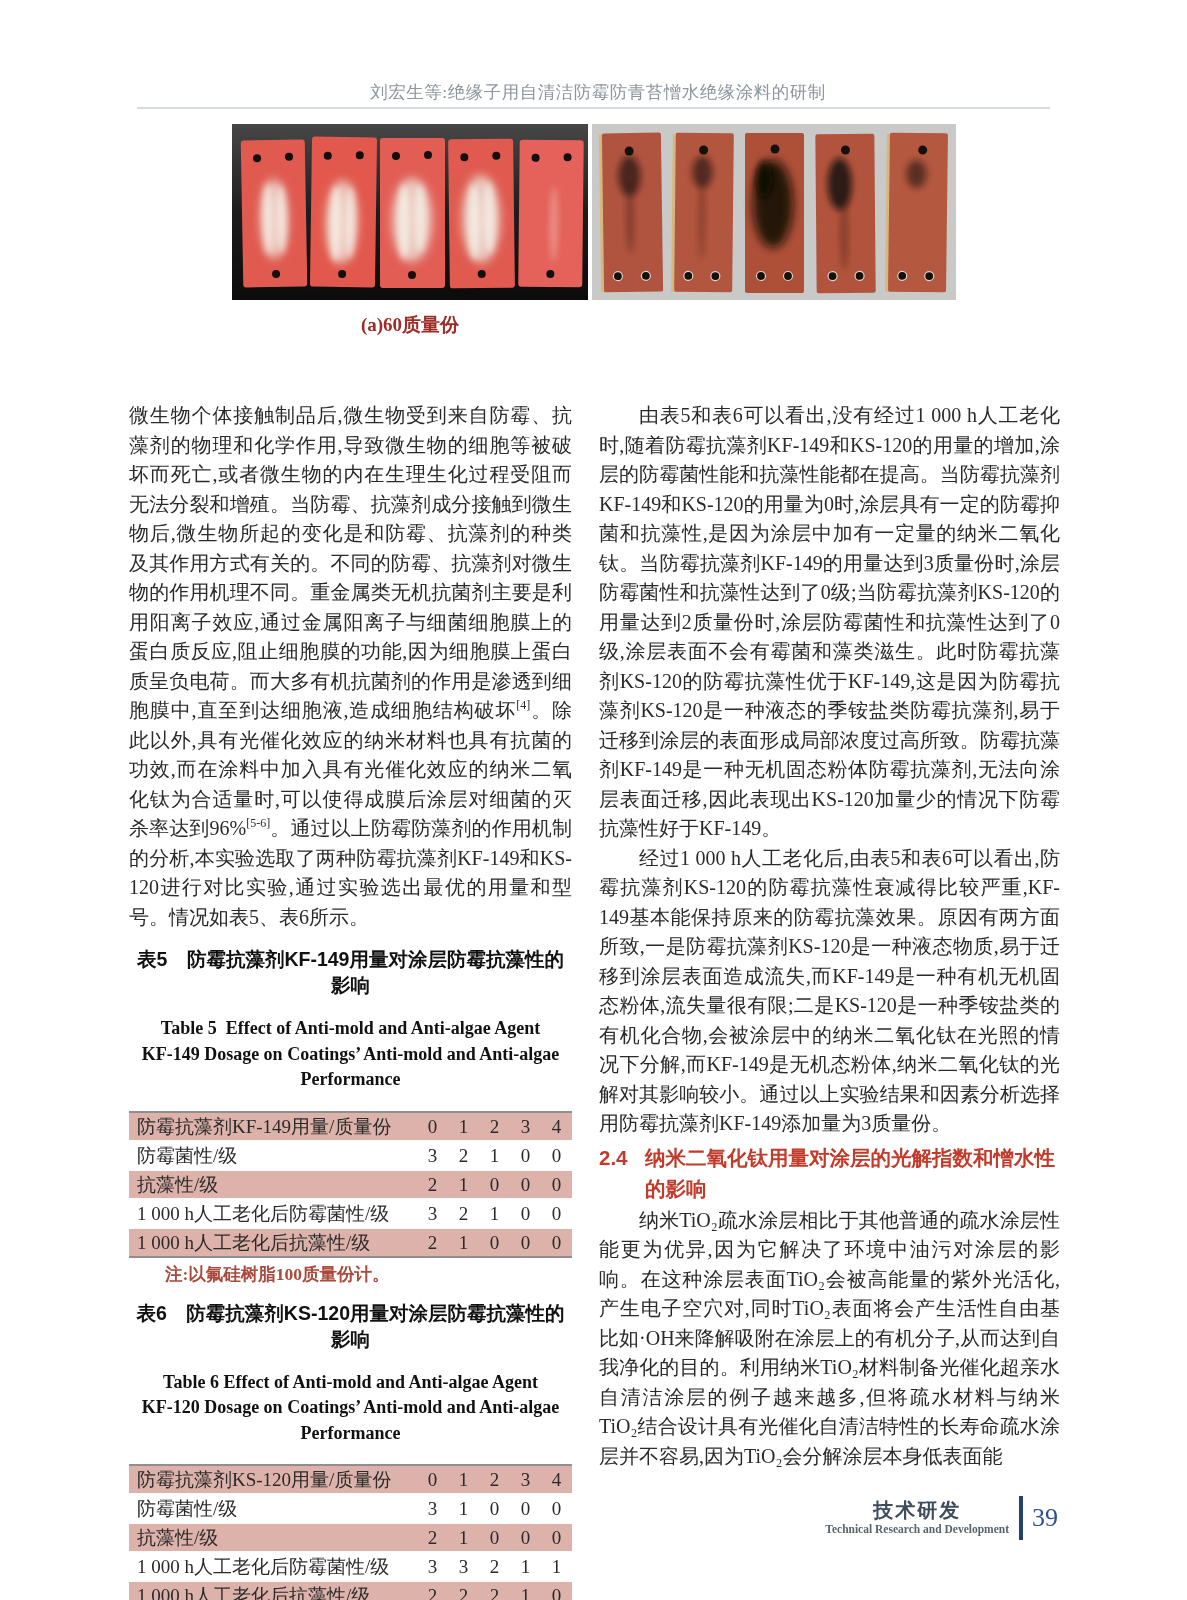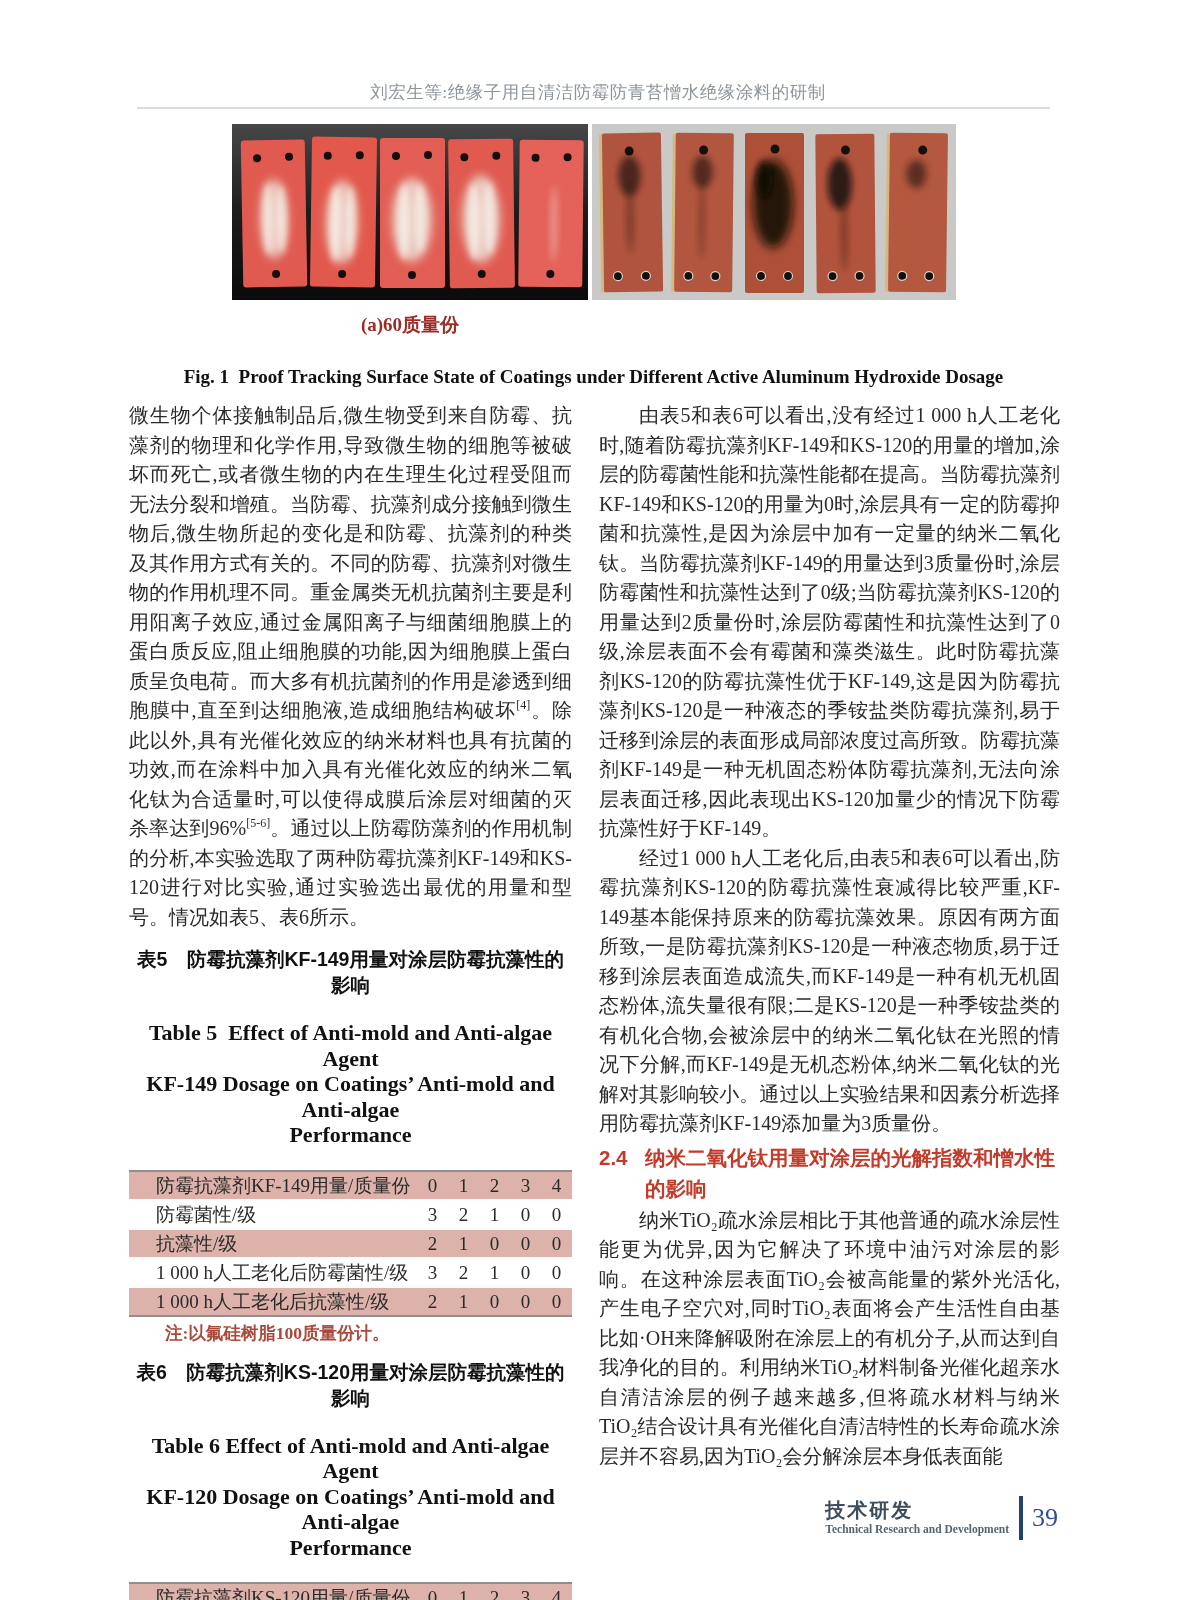--- a/index.html
+++ b/index.html
@@ -27,39 +27,39 @@
   .col{position:absolute;top:401px;font-size:20px;line-height:29.5px;text-align:justify;}
   .col-left{left:129px;width:443px;}
   .col-right{left:599px;width:461px;}
   .para{margin:0;text-indent:2em;}
   .para-noindent{margin:0;text-indent:0;}
   sup{font-size:12px;line-height:0;vertical-align:super;}
 
   
   .tbl-title-cn{margin:14px 0 2px;text-align:center;font-weight:bold;font-size:19.5px;color:#111;
     font-family:"Liberation Sans","DejaVu Sans",sans-serif;line-height:26px;text-indent:0;}
-  .tbl-title-en{text-align:center;font-weight:bold;font-size:22px;line-height:25.5px;color:#111;text-indent:0;}
+  .tbl-title-en{text-align:center;font-weight:bold;font-size:18px;line-height:25.5px;color:#111;text-indent:0;}
   .tbl{margin-top:6px;border-top:2px solid #8f8f8f;border-bottom:2px solid #8f8f8f;}
   .trow{display:flex;align-items:center;height:27px;font-size:19px;line-height:27px;}
   .trow.pink{background:#dcb2aa;}
   .trow + .trow{border-top:2px solid #fdfdfd;}
-  .tlabel{flex:1;padding-left:27px;white-space:nowrap;}
+  .tlabel{flex:1;padding-left:8px;white-space:nowrap;}
   .tval{width:31px;text-align:center;}
   .tbl-note{margin:4px 0 0;padding-left:36px;color:#a94a3c;font-size:17.5px;line-height:24px;
     text-indent:0;font-weight:bold;}
 
   
   .sec-head{display:flex;color:#c23b2a;font-weight:bold;font-size:20.5px;line-height:31px;
     font-family:"Liberation Sans","DejaVu Sans",sans-serif;margin:3px 0 2px;text-align:left;}
   .sec-num{width:46px;flex:none;}
   .sec-text{flex:1;}
 
   
   .footer{position:absolute;top:1496px;right:129px;display:flex;align-items:center;}
-  .footer-txt{text-align:left;}
+  .footer-txt{text-align:center;}
   .footer-cn{font-family:"Liberation Sans","DejaVu Sans",sans-serif;font-weight:bold;
     font-size:20px;color:#3d4d5c;letter-spacing:2px;line-height:22px;}
   .footer-en{font-size:11.5px;color:#55646f;font-weight:bold;line-height:16px;}
   .footer-bar{width:4px;height:44px;background:#24416e;margin:0 9px 0 10px;}
   .footer-num{font-size:26px;color:#2e5191;}
 </style>
 </head>
 <body>
 
 <div class="page">
@@ -167,21 +167,20 @@
       <rect x="294" y="10" width="6" height="158" fill="#d6b87e"></rect>
       <rect x="297" y="9" width="58" height="159" rx="2" fill="#b4583f"></rect>
       <ellipse cx="324" cy="50" rx="10" ry="14" fill="#18100b" opacity="0.55" filter="url(#bl3)"></ellipse>
       <circle cx="330" cy="26" r="4.5" fill="#16100c"></circle>
       <circle cx="311" cy="152" r="4.5" fill="#16100c" stroke="#d8d4cf" stroke-width="1.2"></circle>
       <circle cx="338" cy="152" r="4.5" fill="#16100c" stroke="#d8d4cf" stroke-width="1.2"></circle>
     </g>
   </svg>
 
   <div class="fig-cap cap-a">(a)60质量份</div>
-  <div class="fig-title-en">Fig. 1 Proof Tracking Surface State of Coatings under Different Active Aluminum Hydroxide Dosage</div>
 
   <div class="col col-left">
     <p class="para-noindent">微生物个体接触制品后,微生物受到来自防霉、抗藻剂的物理和化学作用,导致微生物的细胞等被破坏而死亡,或者微生物的内在生理生化过程受阻而无法分裂和增殖。当防霉、抗藻剂成分接触到微生物后,微生物所起的变化是和防霉、抗藻剂的种类及其作用方式有关的。不同的防霉、抗藻剂对微生物的作用机理不同。重金属类无机抗菌剂主要是利用阳离子效应,通过金属阳离子与细菌细胞膜上的蛋白质反应,阻止细胞膜的功能,因为细胞膜上蛋白质呈负电荷。而大多有机抗菌剂的作用是渗透到细胞膜中,直至到达细胞液,造成细胞结构破坏<sup>[4]</sup>。除此以外,具有光催化效应的纳米材料也具有抗菌的功效,而在涂料中加入具有光催化效应的纳米二氧化钛为合适量时,可以使得成膜后涂层对细菌的灭杀率达到96%<sup>[5-6]</sup>。通过以上防霉防藻剂的作用机制的分析,本实验选取了两种防霉抗藻剂KF-149和KS-120进行对比实验,通过实验选出最优的用量和型号。情况如表5、表6所示。</p>
 
     <p class="tbl-title-cn">表5　防霉抗藻剂KF-149用量对涂层防霉抗藻性的影响</p>
     <p class="tbl-title-en">
       <span>Table 5 Effect of Anti-mold and Anti-algae Agent</span><br>
       <span>KF-149 Dosage on Coatings’ Anti-mold and Anti-algae</span><br>
       <span>Performance</span>
     </p>

